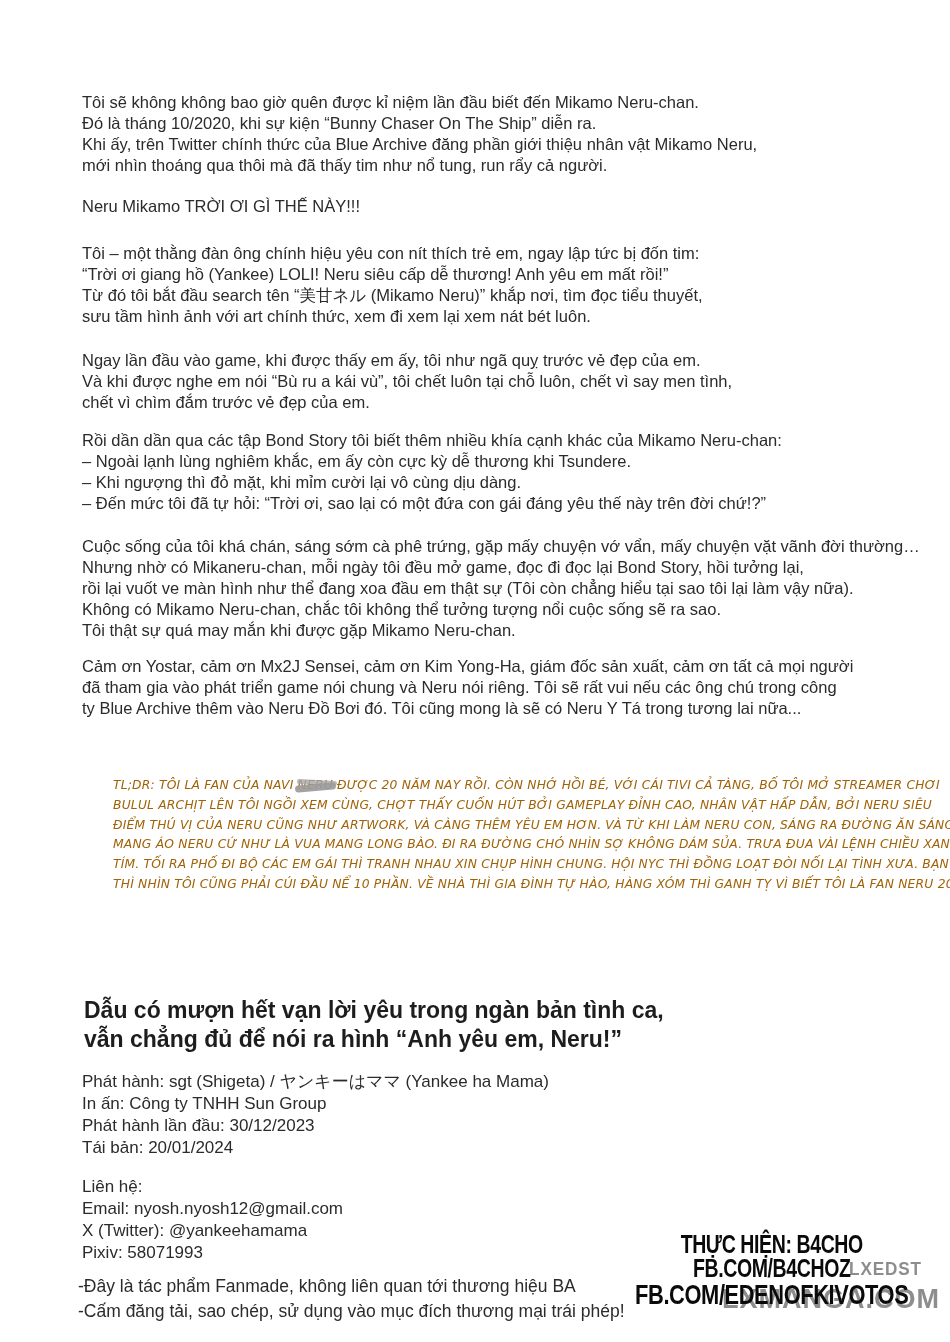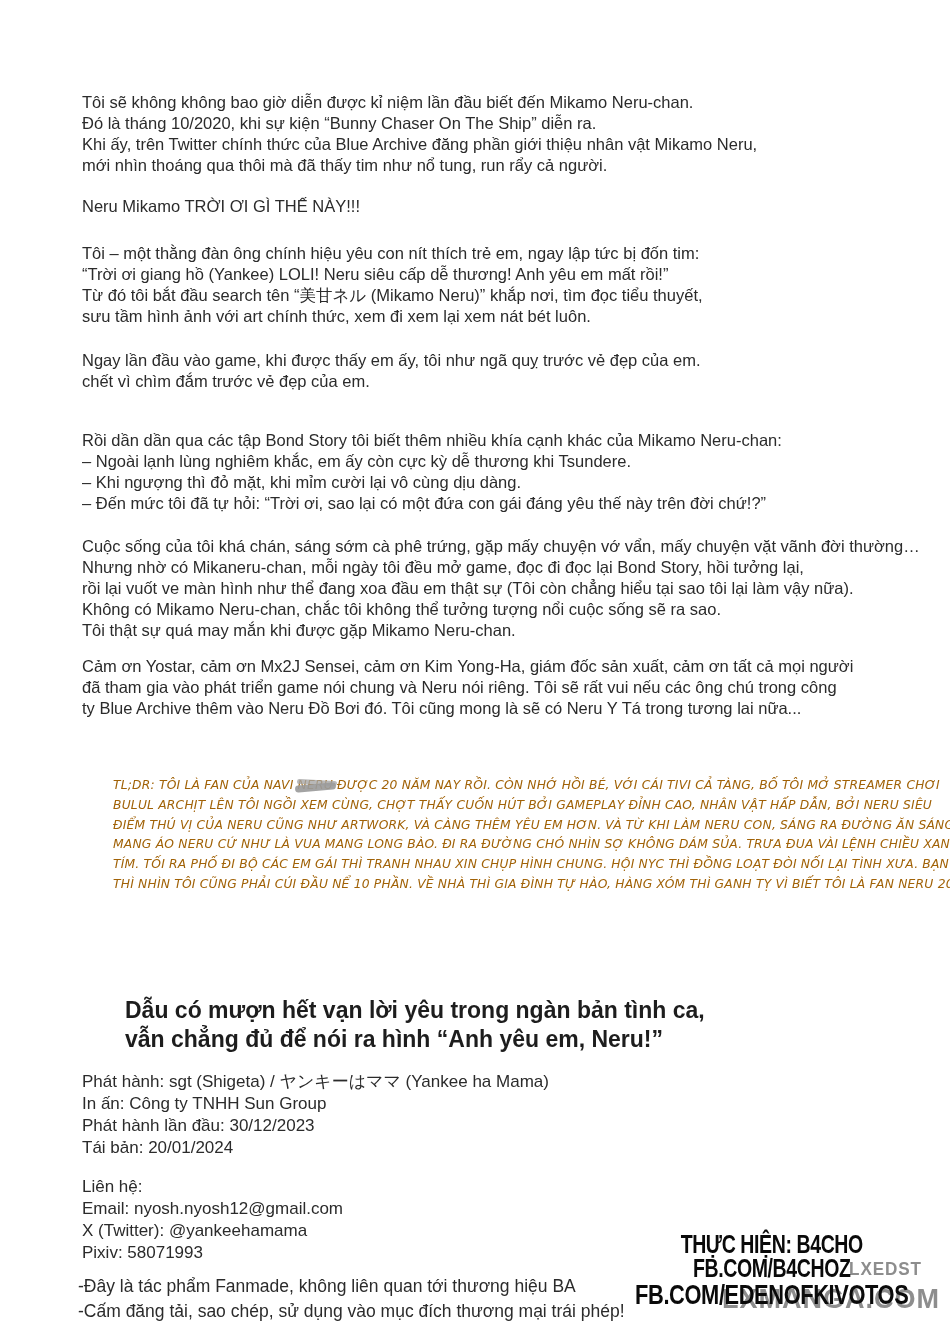--- a/index.html
+++ b/index.html
@@ -22,60 +22,61 @@
   .struck::after{
     content:"";position:absolute;left:-3px;right:-3px;top:38%;height:7px;
     background:#9b9b9b;border-radius:4px;transform:rotate(-5deg);opacity:.92;
   }
   .struck::before{
     content:"";position:absolute;left:-1px;right:-4px;top:18%;height:5px;
     background:#a6a6a6;border-radius:3px;transform:rotate(3deg);opacity:.8;
   }
   .closing{
     left:84px;top:996px;color:#1d1d1d;font-weight:700;
-    font-size:23px;line-height:28.5px;white-space:nowrap;margin-left:41px;
+    font-size:23px;line-height:28.5px;white-space:nowrap;
   }
   .pubblock{left:82px;top:1071px;color:#2b2b2b;font-size:17px;line-height:22px;white-space:nowrap;}
   .contactblock{left:82px;top:1176px;color:#2b2b2b;font-size:17px;line-height:22px;white-space:nowrap;}
   .disclaimer{left:78px;top:1274px;color:#2b2b2b;font-size:17.5px;line-height:24.5px;white-space:nowrap;}
   .credits{
     right:42px;top:1232px;text-align:center;color:#0a0a0a;z-index:2;
     font-family:"Liberation Sans",sans-serif;font-weight:800;white-space:nowrap;
   }
   .credits .cl{transform:scaleX(.78);transform-origin:right center;letter-spacing:-.5px;}
   .credits .cl1{font-size:25px;line-height:24px;}
   .credits .cl2{font-size:25px;line-height:24px;}
   .credits .cl3{font-size:28px;line-height:30px;}
   .watermark{z-index:1;color:#8d8d8d;font-weight:800;text-align:right;white-space:nowrap;}
   .wm-small{right:28px;top:1258px;font-size:19px;letter-spacing:1px;transform:scaleX(.9);transform-origin:right center;}
   .wm-large{right:10px;top:1284px;font-size:27px;letter-spacing:1px;padding-left:12px;}
 </style>
 </head>
 <body>
 
 <div class="abs body-par" style="top:92px">
-  <div>Tôi sẽ không không bao giờ diễn được kỉ niệm lần đầu biết đến Mikamo Neru-chan.</div>
+  <div>Tôi sẽ không không bao giờ quên được kỉ niệm lần đầu biết đến Mikamo Neru-chan.</div>
   <div>Đó là tháng 10/2020, khi sự kiện “Bunny Chaser On The Ship”  diễn ra.</div>
   <div>Khi ấy, trên Twitter chính thức của Blue Archive đăng phần giới thiệu nhân vật Mikamo Neru,</div>
   <div>mới nhìn thoáng qua thôi mà đã thấy tim như nổ tung, run rẩy cả người.</div>
 </div>
 
 <div class="abs body-par" style="top:196px">
   <div>Neru Mikamo TRỜI ƠI GÌ THẾ NÀY!!!</div>
 </div>
 
 <div class="abs body-par" style="top:243px">
   <div>Tôi – một thằng đàn ông chính hiệu yêu con nít thích trẻ em, ngay lập tức bị đốn tim:</div>
   <div>“Trời ơi giang hồ (Yankee) LOLI! Neru siêu cấp dễ thương! Anh yêu em mất rồi!”</div>
   <div>Từ đó tôi bắt đầu search tên “美甘ネル (Mikamo Neru)” khắp nơi, tìm đọc tiểu thuyết,</div>
   <div>sưu tầm hình ảnh với art chính thức, xem đi xem lại xem nát bét luôn.</div>
 </div>
 
 <div class="abs body-par" style="top:350px">
   <div>Ngay lần đầu vào game, khi được thấy em ấy, tôi như ngã quỵ trước vẻ đẹp của em.</div>
+  <div>Và khi được nghe em nói “Bù ru a kái vù”,  tôi chết luôn tại chỗ luôn, chết vì say men tình,</div>
   <div>chết vì chìm đắm trước vẻ đẹp của em.</div>
 </div>
 
 <div class="abs body-par" style="top:430px">
   <div>Rồi dần dần qua các tập Bond Story tôi biết thêm nhiều khía cạnh khác của Mikamo Neru-chan:</div>
   <div>– Ngoài lạnh lùng nghiêm khắc, em ấy còn cực kỳ dễ thương khi Tsundere.</div>
   <div>– Khi ngượng thì đỏ mặt, khi mỉm cười lại vô cùng dịu dàng.</div>
   <div>– Đến mức tôi đã tự hỏi: “Trời ơi, sao lại có một đứa con gái đáng yêu thế này trên đời chứ!?”</div>
 </div>
 

